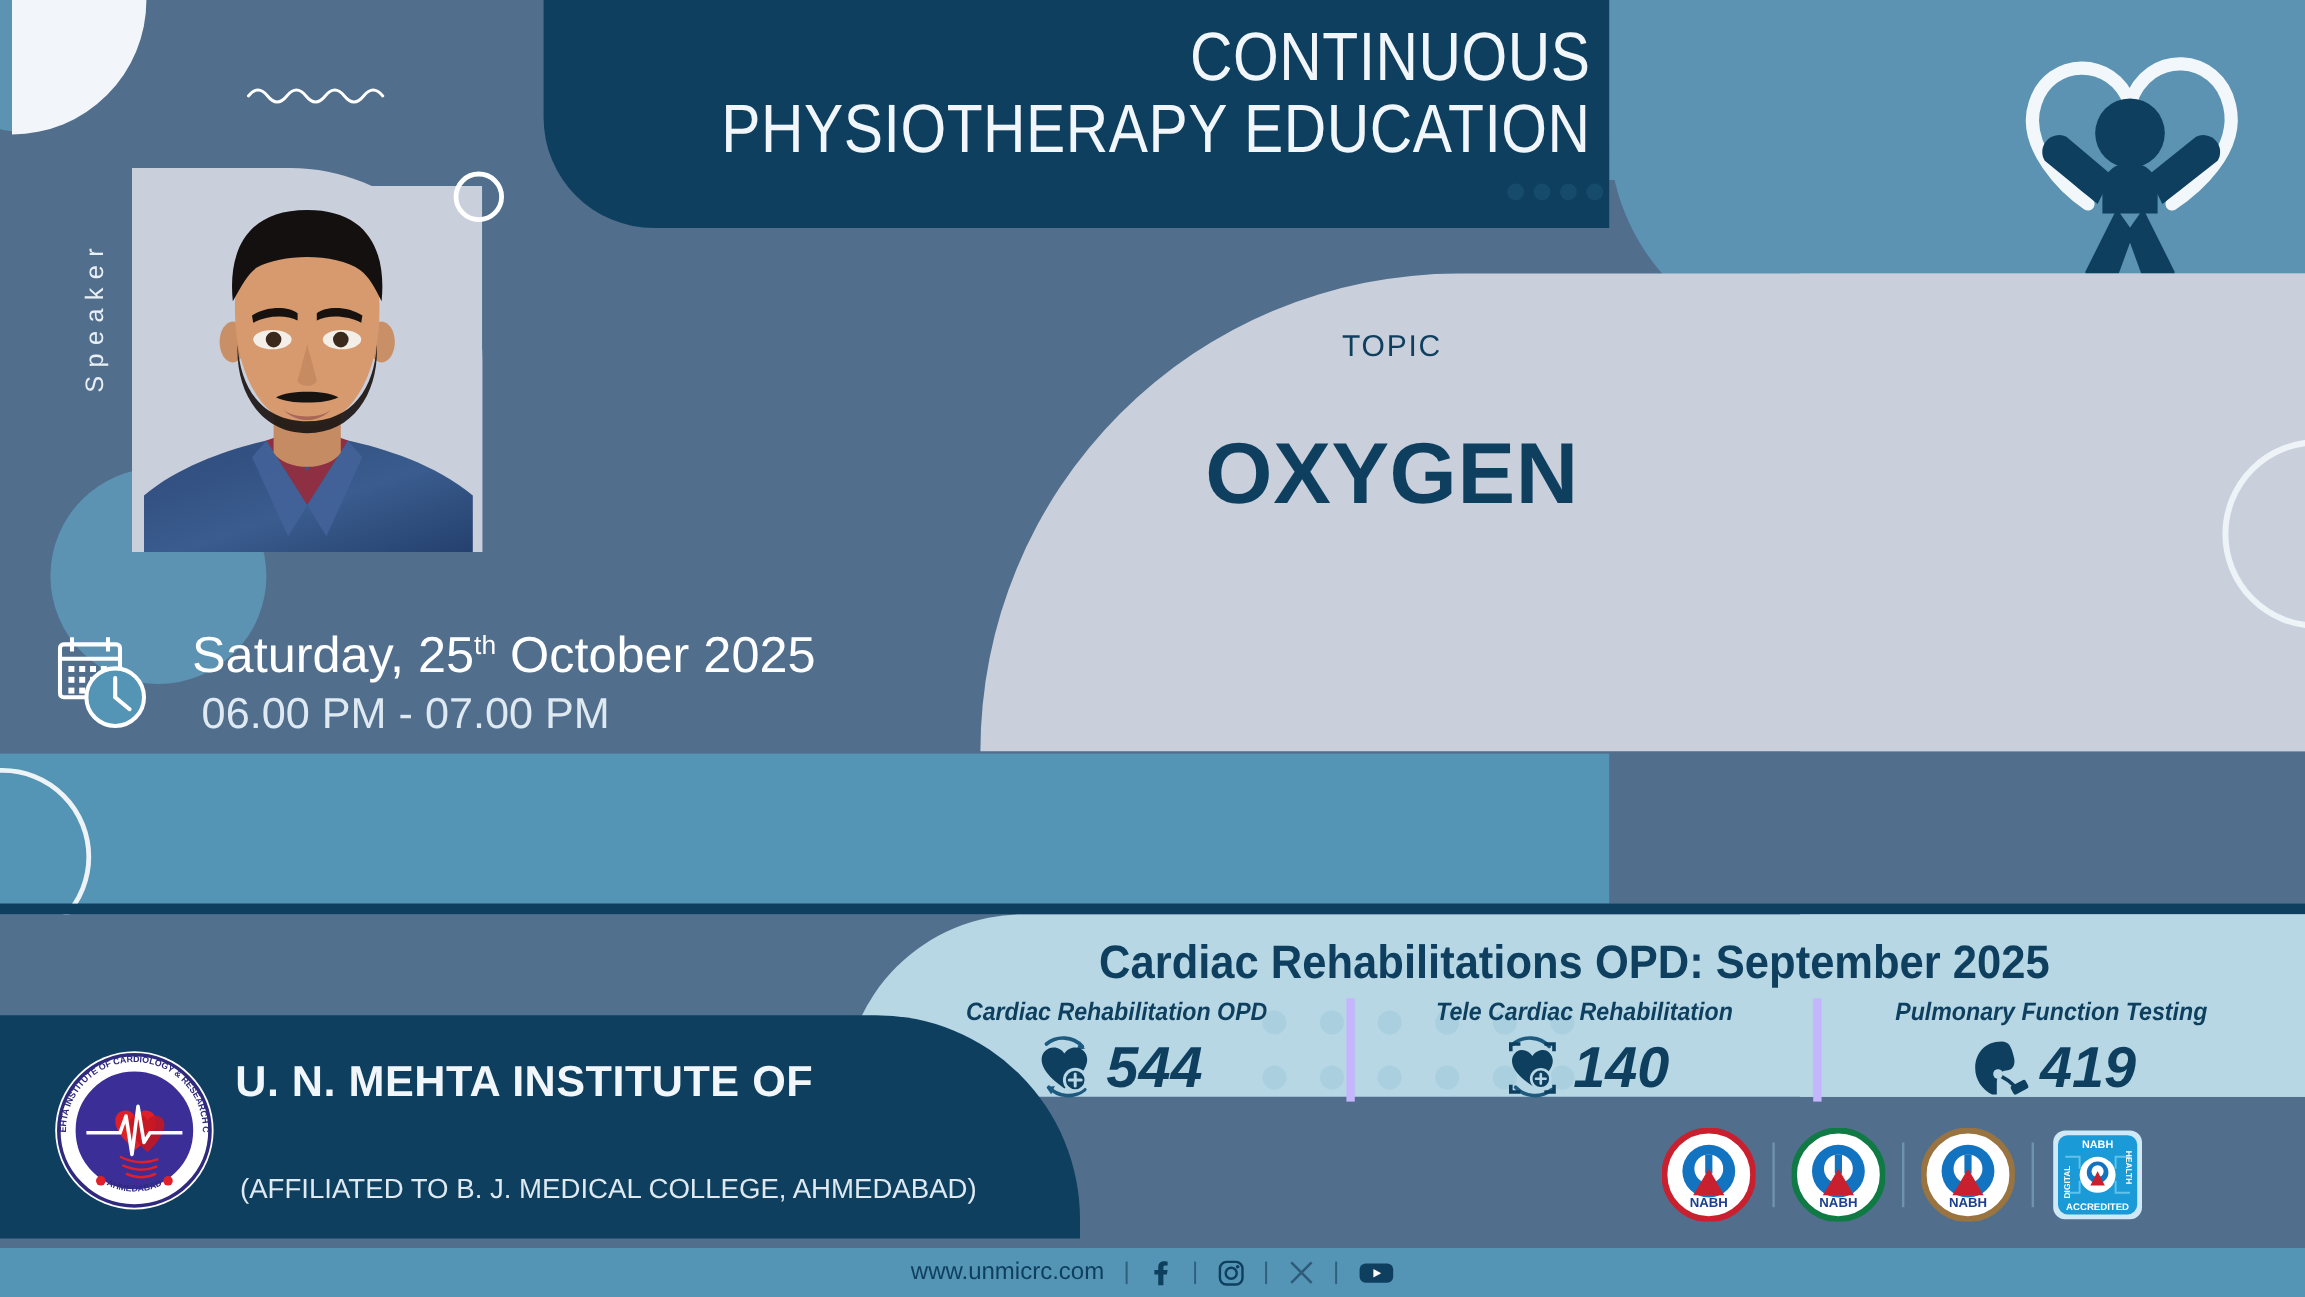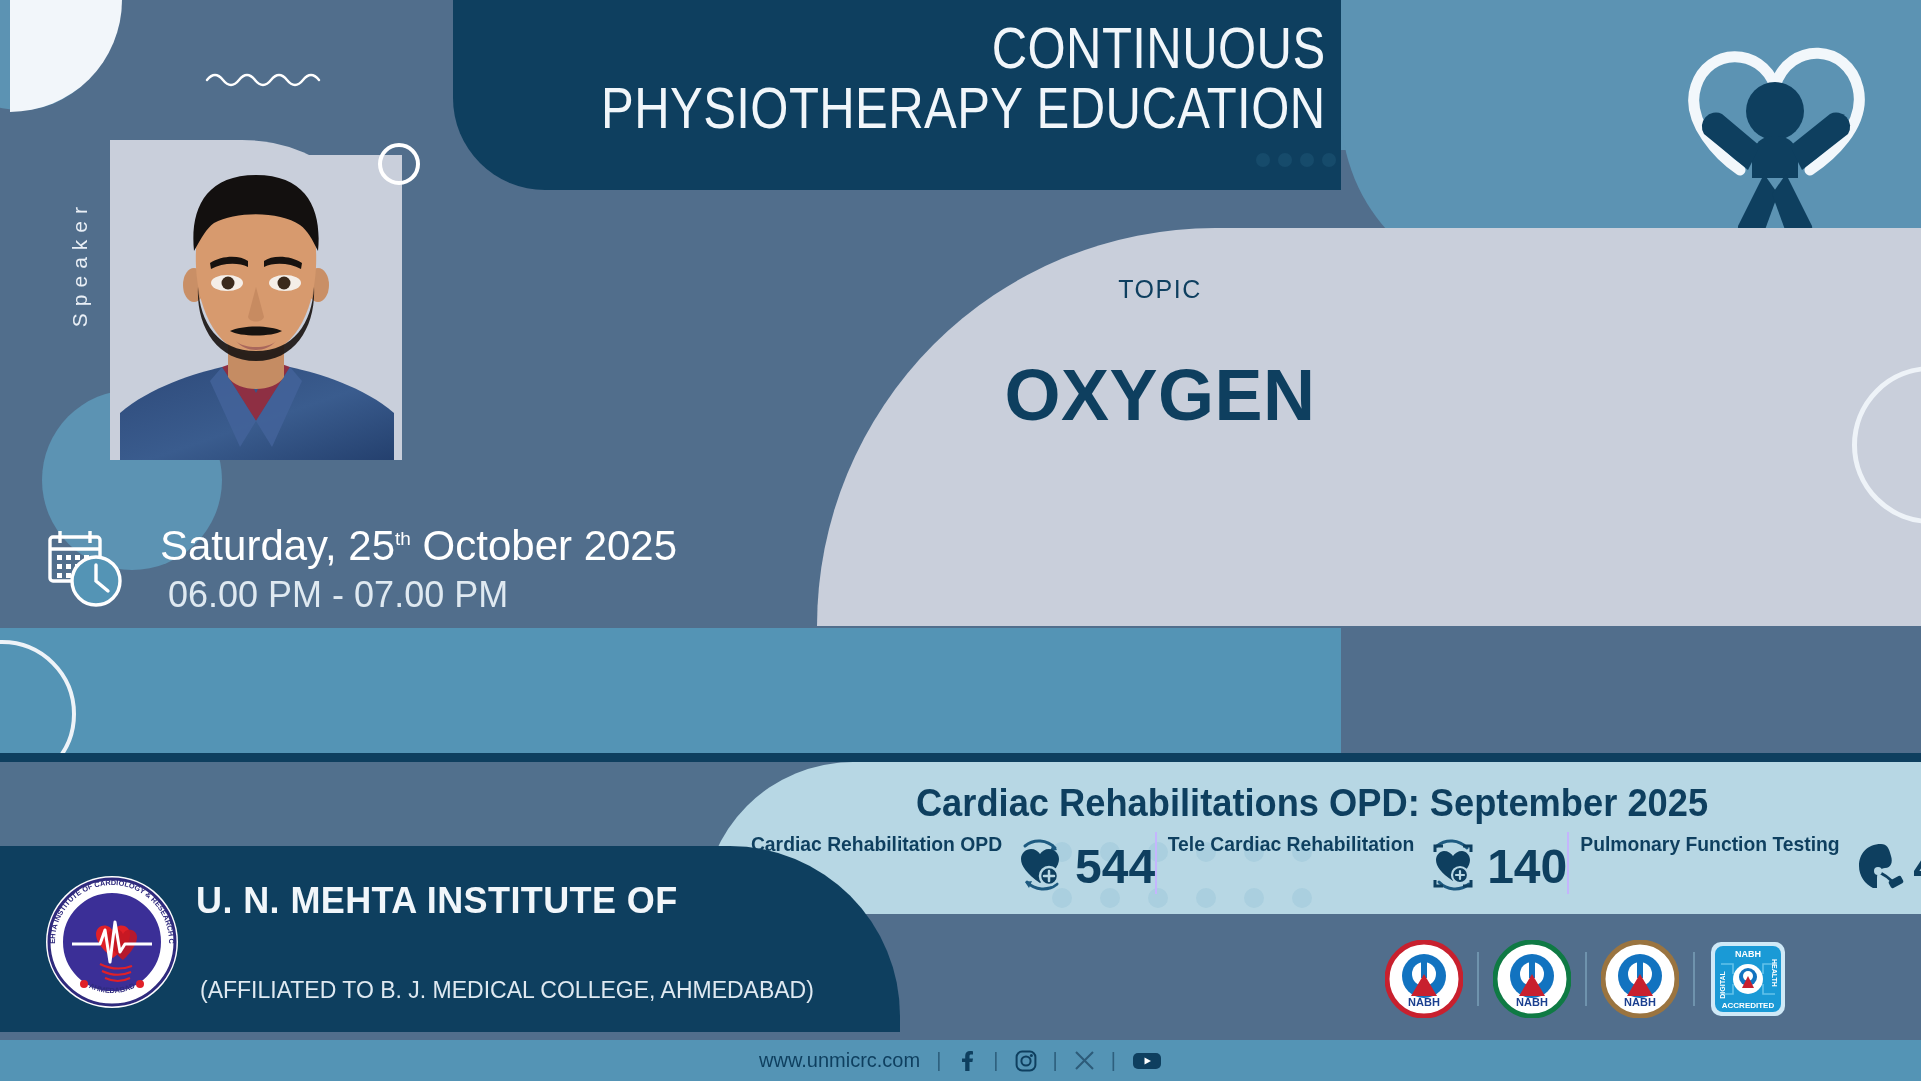--- a/index.html
+++ b/index.html
@@ -72,30 +72,30 @@
   
   #topic-label{left:950px;top:275px;width:420px;text-align:center;color:#0e3f5f;
                font-size:25px;letter-spacing:1.5px;}
   #topic-title{left:860px;top:355px;width:600px;text-align:center;color:#0e3f5f;
                font-size:72px;font-weight:700;line-height:1.12;letter-spacing:0.5px;}
 
   
   #datetime-icon{left:44px;top:525px;width:84px;height:84px;}
   #date-text{left:160px;top:522px;color:#ffffff;font-size:42px;font-weight:400;
              white-space:nowrap;}
-  #date-text sup{font-size:19px;vertical-align:super;}
+  #date-text sup{font-size:22px;vertical-align:super;}
   #time-text{left:168px;top:574px;color:#dfe9f1;font-size:36px;font-weight:400;}
 
   
   #stats-title{left:703px;top:781px;width:1218px;text-align:center;color:#0e3f5f;
                font-size:39px;font-weight:700;letter-spacing:0px;
                transform:scaleX(0.93);transform-origin:center;}
   #stats-row{left:740px;top:832px;width:1160px;display:flex;}
-  .stat-col{flex:1;display:flex;flex-direction:row;}
-  .stat-col.div{border-left:2px solid #c4b5fd;}
+  .stat-col{flex:1;display:flex;flex-direction:column;align-items:center;font-style:italic;}
+  .stat-col.div{border-left:7px solid #c4b5fd;}
   .stat-label{color:#0e3f5f;font-size:21px;font-weight:700;white-space:nowrap;
               transform:scaleX(0.92);}
   .stat-value-row{display:flex;align-items:center;gap:6px;margin-top:6px;}
   .stat-value{color:#0e3f5f;font-size:48px;font-weight:700;}
 
   
   #inst-logo{left:42px;top:872px;width:140px;height:140px;}
   #inst-l1{left:196px;top:880px;color:#f1f6fa;font-size:36px;font-weight:700;
            letter-spacing:0.4px;}
   #inst-l2{left:196px;top:928px;color:#f1f6fa;font-size:36px;font-weight:700;

